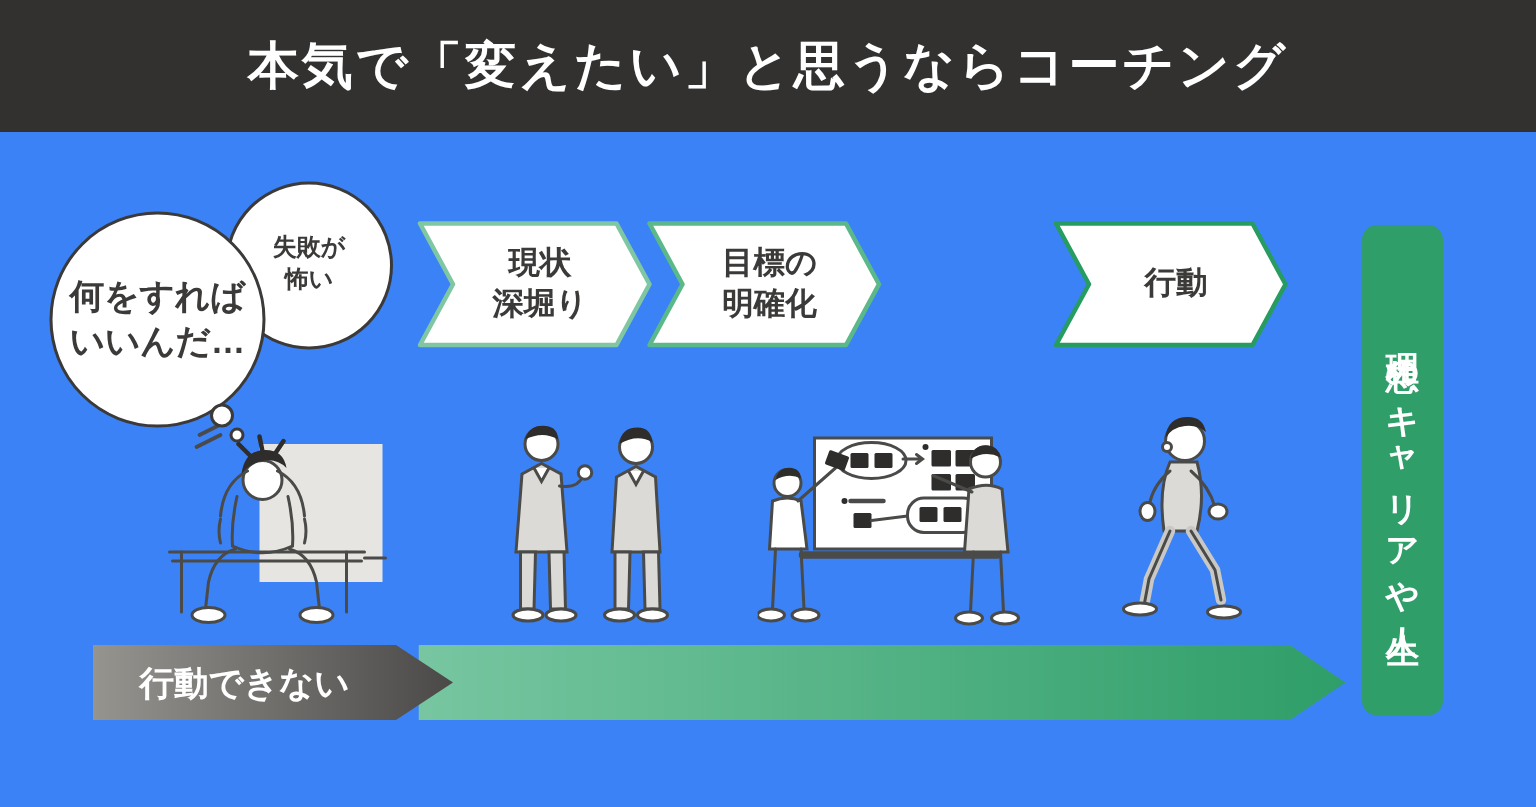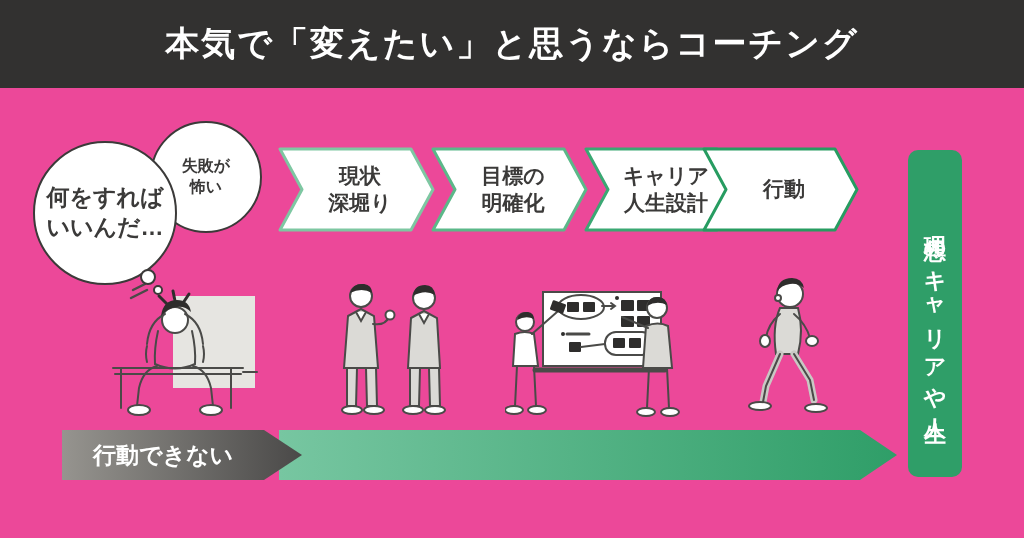--- a/index.html
+++ b/index.html
@@ -1,18 +1,18 @@
 <!DOCTYPE html>
 <html><head>
 <meta charset="utf-8">
 <style>
   html,body{margin:0;padding:0;background:#ffffff;}
   .canvas{
     position:relative;width:1024px;height:538px;overflow:hidden;
-    background:#ec4899;
+    background:#3b82f6;
     font-family:"Liberation Sans","DejaVu Sans",sans-serif;
     color:#3B3A39;
   }
   
   .header{position:absolute;left:0;top:0;width:1024px;height:88px;background:#323130;
     display:flex;align-items:center;justify-content:center;}
   .header-title{color:#ffffff;font-size:34px;font-weight:700;letter-spacing:2px;white-space:nowrap;}
   
   .bubble{position:absolute;background:#ffffff;border:2.5px solid #3B3A39;border-radius:50%;
     display:flex;align-items:center;justify-content:center;text-align:center;
@@ -70,27 +70,20 @@
     </svg>
     <div class="step-label">目標の
 明確化</div>
   </div>
   <div class="step step1">
     <svg width="158" height="85" viewBox="0 0 158 85">
       <polygon points="2,2 133,2 155,42.5 133,83 2,83 24,42.5" fill="#ffffff" stroke-width="3" stroke-linejoin="round" stroke="#7EC7A2"></polygon>
     </svg>
     <div class="step-label">現状
 深堀り</div>
-  </div>
-  <div class="step step3">
-    <svg width="158" height="85" viewBox="0 0 158 85">
-      <polygon points="2,2 133,2 155,42.5 133,83 2,83 24,42.5" fill="#ffffff" stroke-width="3" stroke-linejoin="round" stroke="#3AA873"></polygon>
-    </svg>
-    <div class="step-label">キャリア
-人生設計</div>
   </div>
   <div class="step step4">
     <svg width="158" height="85" viewBox="0 0 158 85">
       <polygon points="2,2 133,2 155,42.5 133,83 2,83 24,42.5" fill="#ffffff" stroke-width="3" stroke-linejoin="round" stroke="#279C61"></polygon>
     </svg>
     <div class="step-label">行動</div>
   </div>
 
   <div class="goal-banner">
     <div class="goal-label">理想のキャリアや人生</div>

